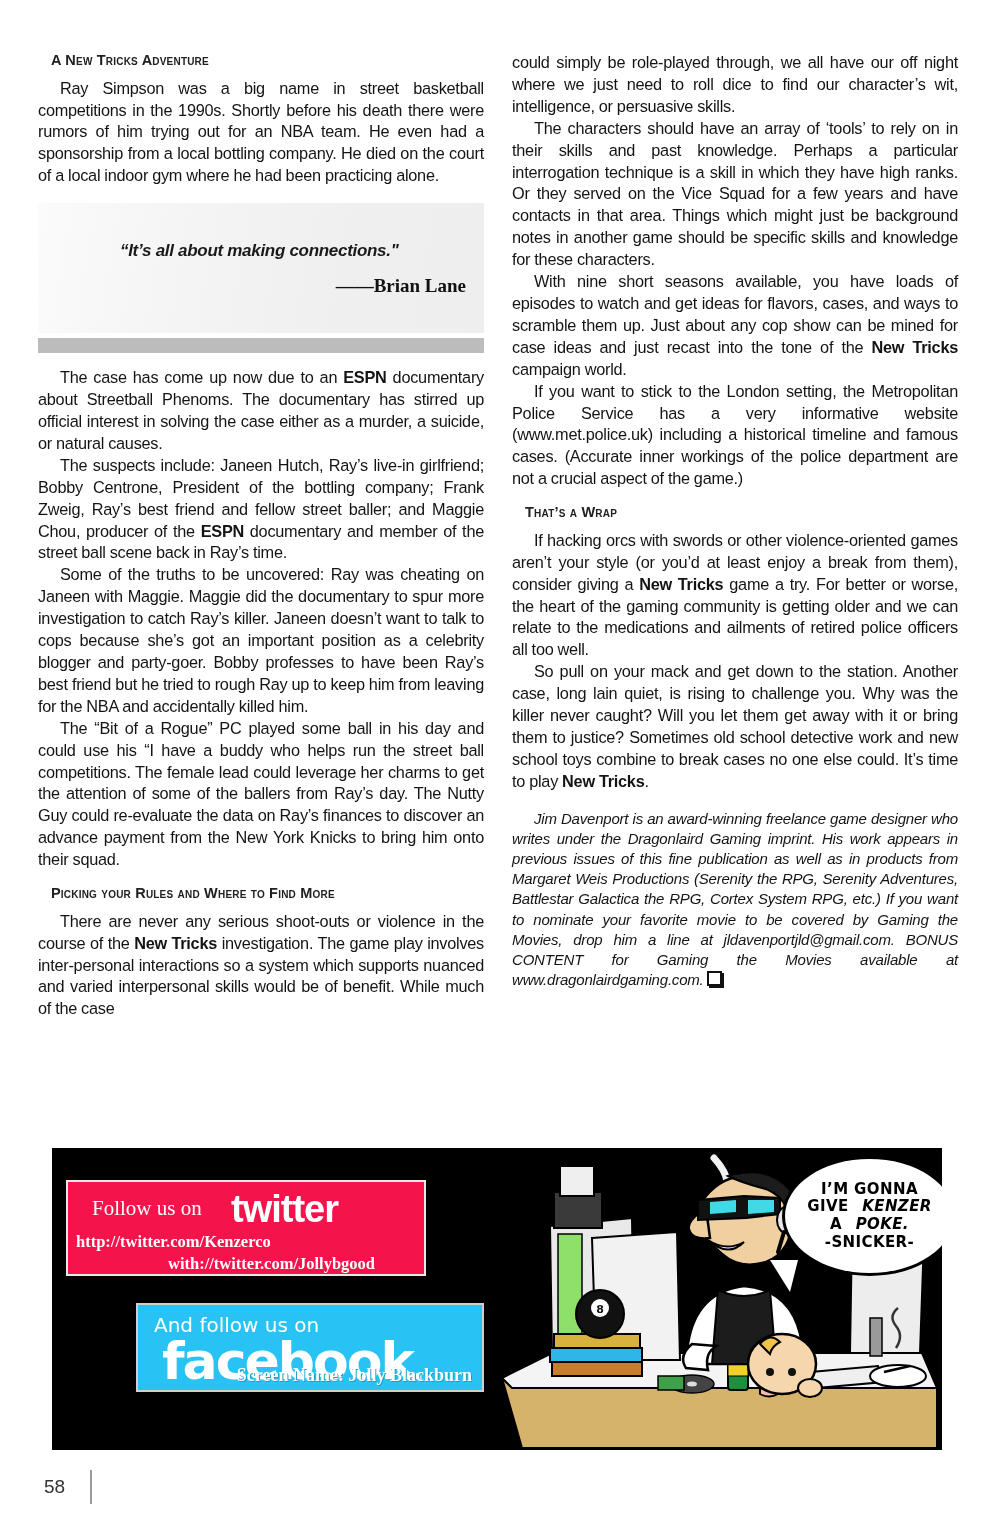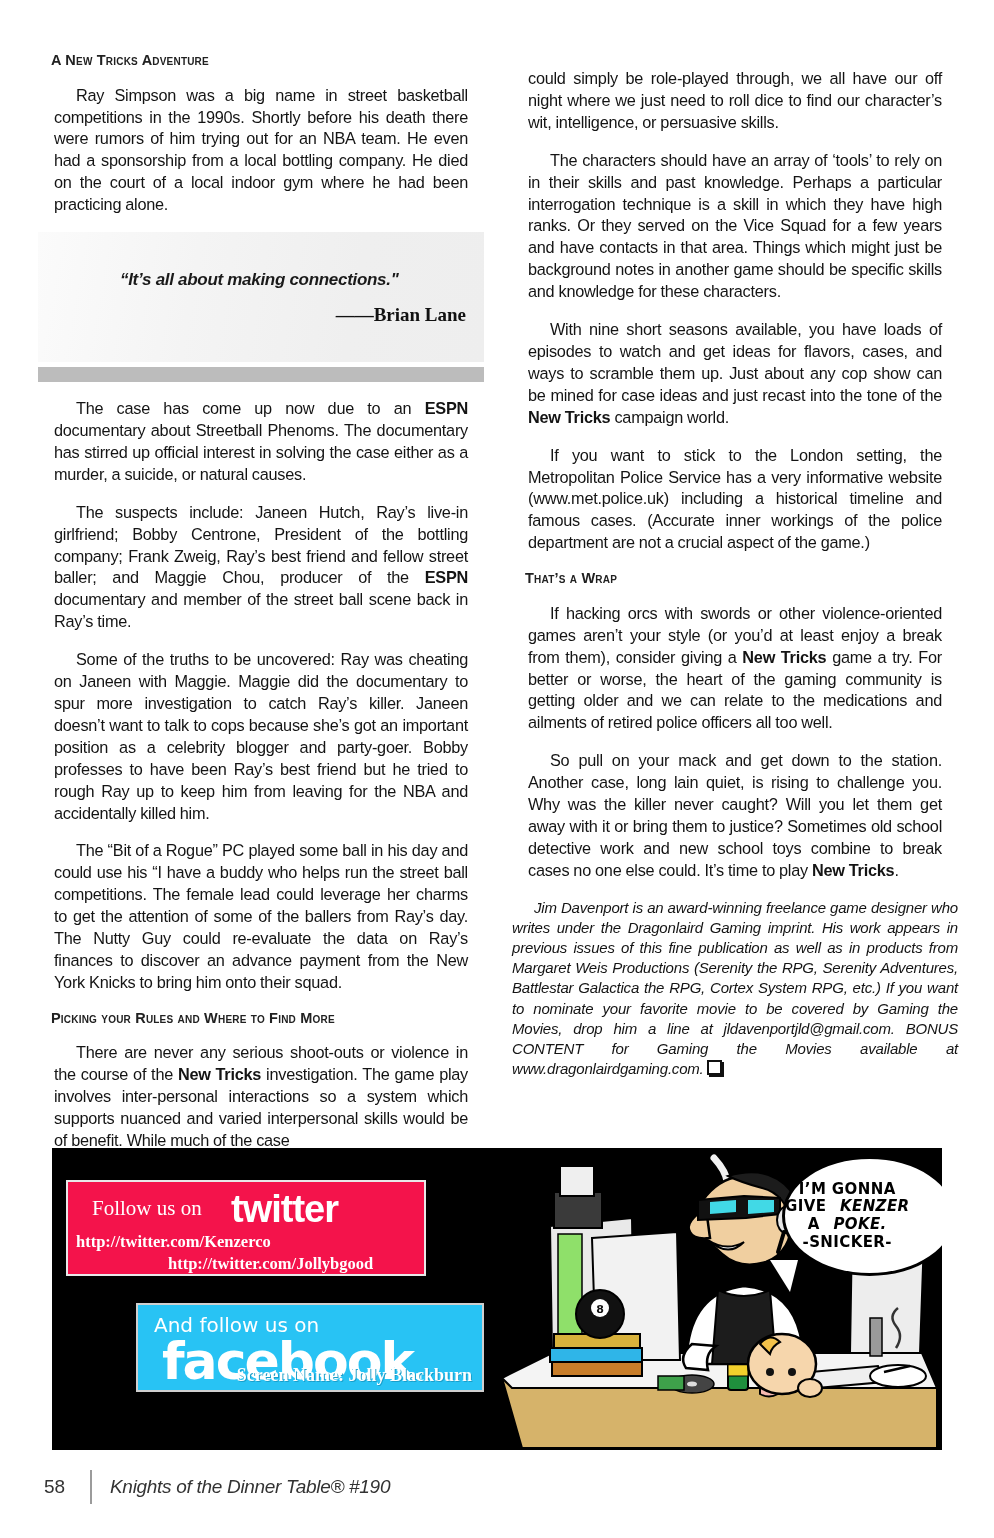--- a/index.html
+++ b/index.html
@@ -28,21 +28,21 @@
     font-weight:bold;
     font-variant:small-caps;
     letter-spacing:.2px;
     margin:0 0 9px 13px;
     color:#212121;
     line-height:1.15;
   }
   h2.section-head.spaced{margin-top:14px;}
 
   p.body{
-    margin:16px;
+    margin:0;
     font-size:16.3px;
     line-height:1.345;
     text-align:justify;
     text-indent:22px;
     color:#141414;
     letter-spacing:-0.25px;
     word-spacing:-0.2px;
     -webkit-hyphens:auto;hyphens:auto;
   }
   p.body.noindent{text-indent:0;}
@@ -176,21 +176,21 @@
     width:450px;height:302px;
   }
   .bubble{
     position:absolute;
     left:290px;top:8px;
     width:175px;height:120px;
     background:#fff;
     border-radius:50%;
     border:3px solid #000;
     box-sizing:border-box;
-    display:flex;align-items:center;justify-content:flex-start;
+    display:flex;align-items:center;justify-content:center;
   }
   .bubble-text{
     text-align:center;
     font-size:15px;
     font-weight:bold;
     line-height:1.18;
     color:#000;
     letter-spacing:.4px;
     font-family:"DejaVu Sans",sans-serif;
   }
@@ -280,21 +280,21 @@
 
     </div>
   </div>
 
   <div class="ad">
 
     <div class="twitter-box">
       <span class="tw-follow">Follow us on</span>
       <span class="tw-logo">twitter</span>
       <span class="tw-url1">http://twitter.com/Kenzerco</span>
-      <span class="tw-url2">http://twitter.com/Jollybgood</span>
+      <span class="tw-url2">with://twitter.com/Jollybgood</span>
     </div>
 
     <div class="fb-box">
       <span class="fb-follow">And follow us on</span>
       <span class="fb-logo"><span>facebook</span><span class="dot">.</span></span>
       <span class="fb-screen">Screen Name: Jolly Blackburn</span>
     </div>
 
     <div class="cartoon">
       <svg width="450" height="302" viewBox="0 0 450 302">
@@ -377,16 +377,15 @@
           <span>-SNICKER-</span>
         </div>
       </div>
     </div>
 
   </div>
 
   <div class="footer">
     <span class="folio">58</span>
     <span class="folio-rule"></span>
-    <span class="pub">Knights of the Dinner Table® #190</span>
   </div>
 
 </div>
 
 </body></html>

